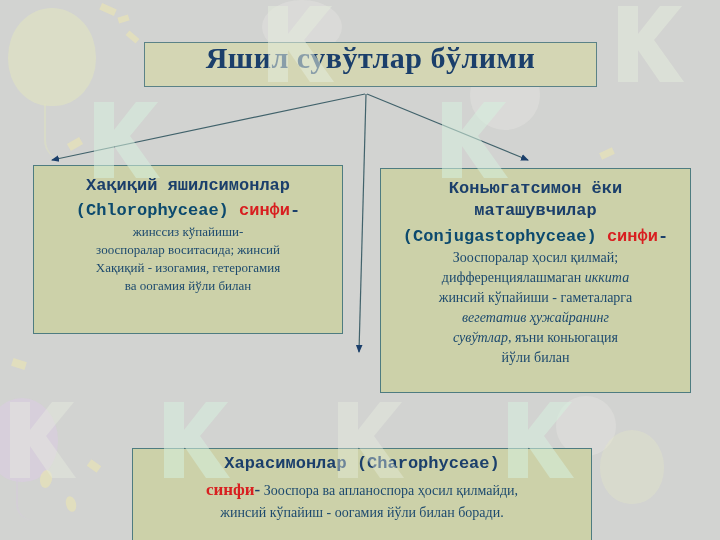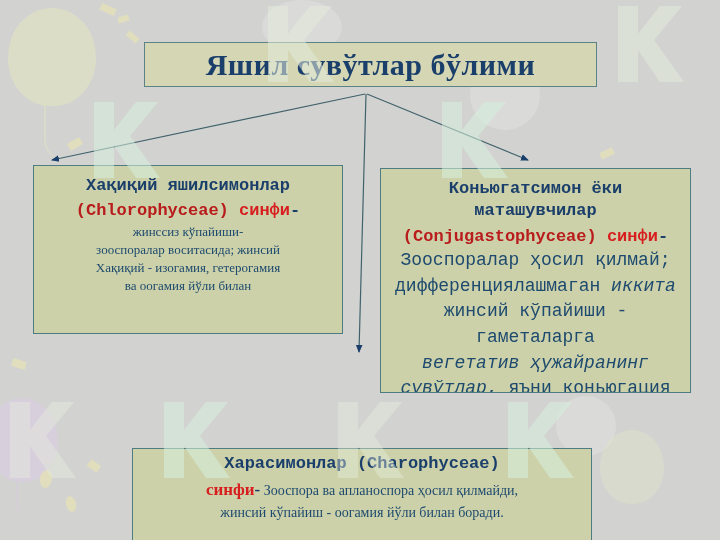--- a/index.html
+++ b/index.html
@@ -112,21 +112,20 @@
   }
 
   #title-box {
     left: 144px;
     top: 42px;
     width: 453px;
     height: 45px;
     background: #d4d6b4;
     border: 1px solid #5b8287;
     display: flex;
-    align-items: center;
     justify-content: center;
   }
   #title-box .title-text {
     font-size: 30px;
     font-weight: bold;
     color: #1b3f6b;
     letter-spacing: .5px;
     line-height: 1;
     white-space: nowrap;
   }
@@ -160,31 +159,30 @@
     font-weight: bold;
     color: #1b3f6b;
     line-height: 1.32;
     font-family: Liberation Mono, monospace;
   }
   .ln.sub {
     font-size: 13px;
     line-height: 1.38;
   }
   .ln.sub-sm {
-    font-size: 18px;
+    font-size: 14px;
     line-height: 1.42;
-    font-family: Liberation Mono, monospace;
   }
   .ln.sub-xs {
     font-size: 14px;
     line-height: 1.42;
   }
   .latin {
     font-weight: bold;
-    color: #b91c1c;
+    color: #0c4a6e;
   }
   .red {
     color: #d81f20;
     font-weight: bold;
   }
   .dash { color: #1b3f6b; font-weight: bold; }
   .ital { font-style: italic; }
 
   .gap-top { margin-top: 3px; }
 </style>

